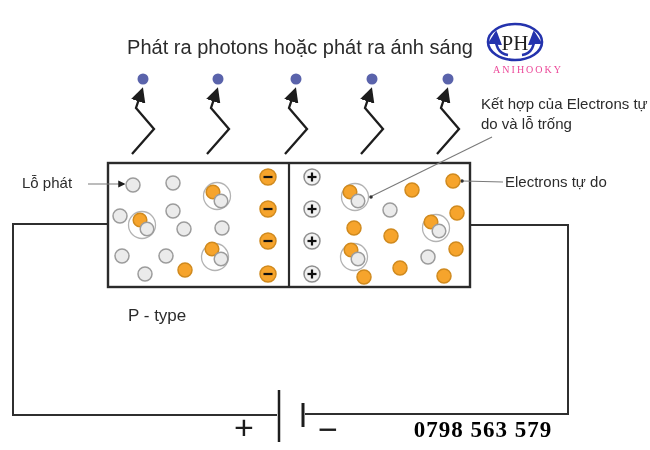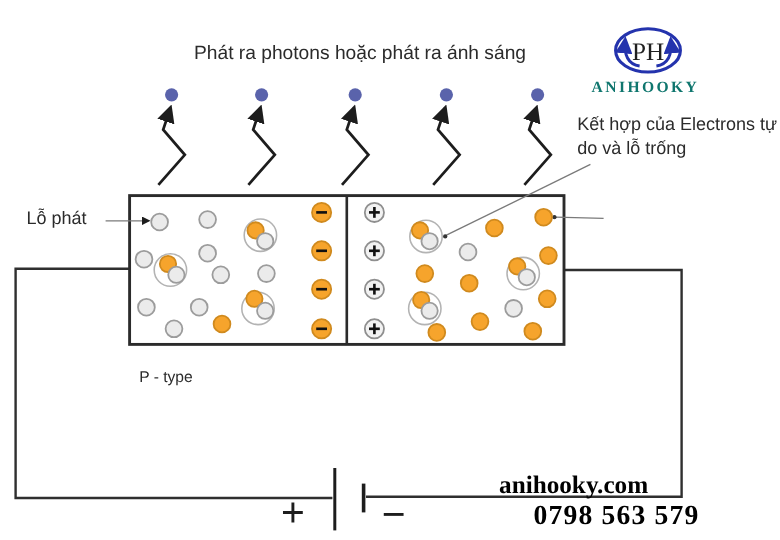--- a/index.html
+++ b/index.html
@@ -1,35 +1,35 @@
 <!DOCTYPE html>
 <html><head>
 <meta charset="utf-8">
 <style>
   html,body{margin:0;padding:0;}
   body{width:650px;height:450px;position:relative;background:#ffffff;overflow:hidden;
        font-family:"Liberation Sans","DejaVu Sans",sans-serif;color:#2b2b2b;}
   .stage{position:absolute;inset:0;width:650px;height:450px;}
   svg.layer{position:absolute;left:0;top:0;}
   .lbl{position:absolute;white-space:nowrap;}
-  .caption{left:110px;top:36px;width:380px;text-align:center;font-size:16px;white-space:nowrap;}
+  .caption{left:110px;top:36px;width:380px;text-align:center;font-size:20px;white-space:nowrap;}
   .recomb{left:481px;top:94px;width:172px;font-size:15px;line-height:20px;white-space:normal;}
   .hole-lbl{left:22px;top:174px;font-size:15px;}
   .freee-lbl{left:505px;top:173px;font-size:15px;}
-  .ptype{left:116px;top:306px;font-size:13px;}
+  .ptype{left:128px;top:306px;font-size:17px;}
   .ntype{left:394px;top:306px;font-size:17px;}
   .plus-sym{left:226px;top:408px;width:36px;text-align:center;font-size:34px;font-weight:400;color:#1d1d1d;}
   .minus-sym{left:310px;top:410px;width:36px;text-align:center;font-size:34px;font-weight:400;color:#1d1d1d;}
   .site{left:383px;top:392px;width:190px;text-align:center;font-family:"Liberation Serif","DejaVu Serif",serif;
         font-weight:bold;font-size:21px;color:#000;}
-  .phone{left:383px;top:417px;width:200px;text-align:right;font-family:"Liberation Serif","DejaVu Serif",serif;
+  .phone{left:383px;top:417px;width:200px;text-align:center;font-family:"Liberation Serif","DejaVu Serif",serif;
         font-weight:bold;font-size:23px;color:#000;letter-spacing:1px;}
-  .logo{position:absolute;left:493px;top:12px;width:95px;text-align:left;}
-  .brand{font-family:"Liberation Serif","DejaVu Serif",serif;font-weight:bold;font-size:13px;
-         letter-spacing:2px;color:#0f766e;margin-top:-2px;}
+  .logo{position:absolute;left:468px;top:12px;width:95px;text-align:right;}
+  .brand{font-family:"Liberation Serif","DejaVu Serif",serif;font-weight:normal;font-size:10px;
+         letter-spacing:2px;color:#ec4899;margin-top:-2px;}
 </style>
 </head>
 <body>
 
 <div class="stage">
 
   <svg class="layer" width="650" height="450" viewBox="0 0 650 450">
     <defs>
       <marker id="ah" viewBox="0 0 10 10" refX="8" refY="5" markerWidth="6.5" markerHeight="6.5" orient="auto">
         <path d="M0,0 L10,5 L0,10 z" fill="#1d1d1d"></path>
@@ -123,24 +123,24 @@
         <polyline points="361,154 383,129 365,108 371,90" fill="none" stroke="#1d1d1d" stroke-width="2.3" marker-end="url(#ah)"></polyline>
         <circle cx="372" cy="79" r="5.5" fill="#5A63AB"></circle>
         <polyline points="437,154 459,129 441,108 447,90" fill="none" stroke="#1d1d1d" stroke-width="2.3" marker-end="url(#ah)"></polyline>
         <circle cx="448" cy="79" r="5.5" fill="#5A63AB"></circle>
       </g>
   </svg>
 
   <div class="lbl caption">Phát ra photons hoặc phát ra ánh sáng</div>
   <div class="lbl recomb">Kết hợp của Electrons tự do và lỗ trống</div>
   <div class="lbl hole-lbl">Lỗ phát</div>
+  <div class="lbl freee-lbl">Electrons tự do</div>
   <div class="lbl ptype">P - type</div>
   <div class="lbl plus-sym">+</div>
   <div class="lbl minus-sym">−</div>
-  <div class="lbl site">anihooky.com</div>
   <div class="lbl phone">0798 563 579</div>
 
   <div class="logo">
     <svg width="95" height="50" viewBox="0 0 95 50">
       <ellipse cx="47" cy="30" rx="27" ry="18" fill="#ffffff" stroke="#2433ad" stroke-width="2.6"></ellipse>
       <path d="M40,43 Q26,41 28,21" fill="none" stroke="#2433ad" stroke-width="2.4" marker-end="url(#ahBlue)"></path>
       <path d="M54,43 Q68,41 66,21" fill="none" stroke="#2433ad" stroke-width="2.4" marker-end="url(#ahBlue)"></path>
       <text x="47" y="38" text-anchor="middle" font-family="Liberation Serif, DejaVu Serif, serif" font-size="21" fill="#1f1f1f">PH</text>
     </svg>
     <div class="brand">ANIHOOKY</div>

